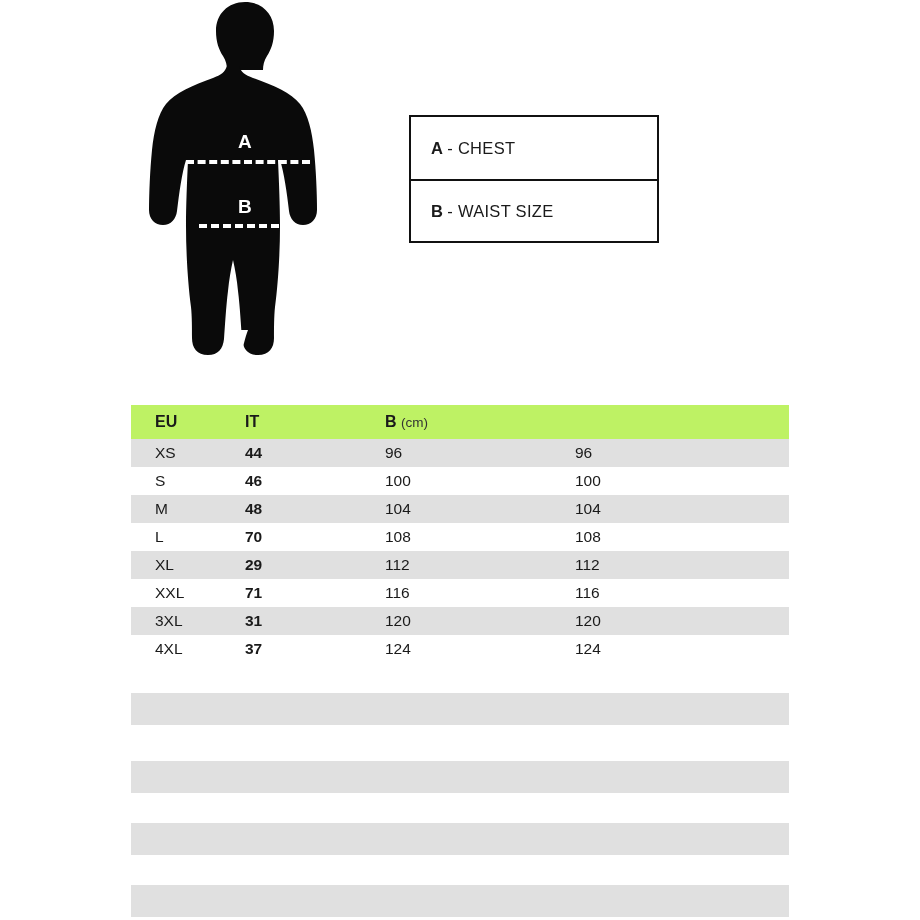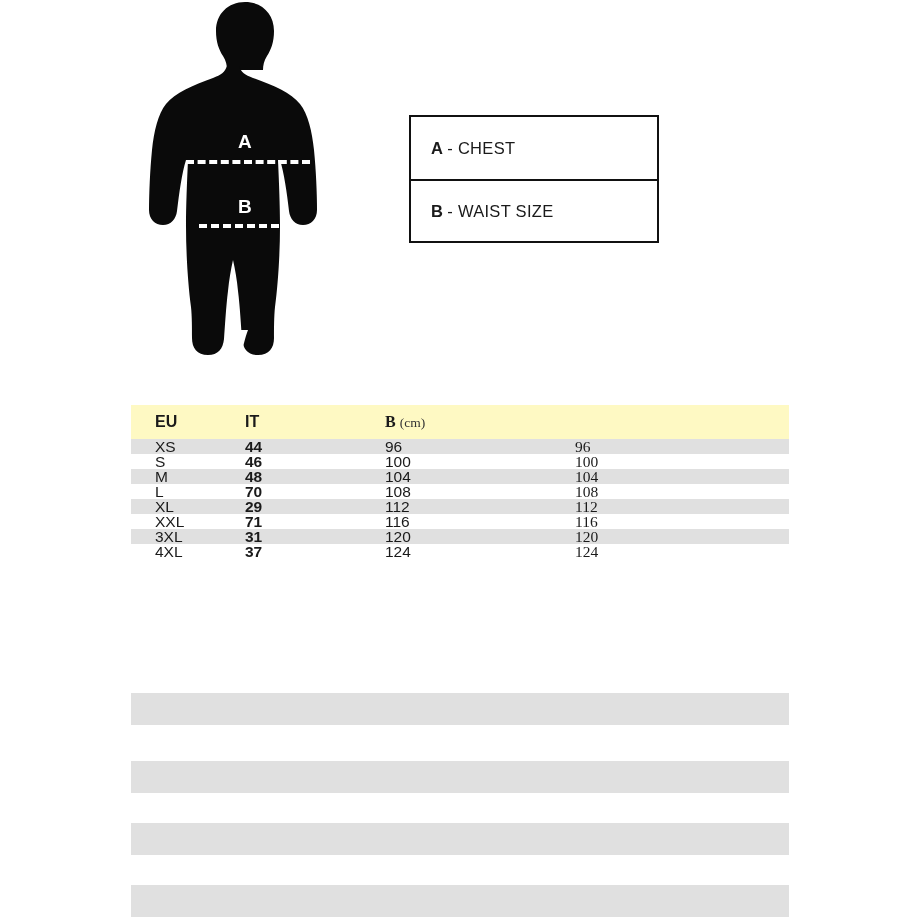--- a/index.html
+++ b/index.html
@@ -84,39 +84,39 @@
 
   
   .table {
     position: absolute;
     left: 131px;
     top: 405px;
     width: 658px;
   }
   .trow {
     display: flex;
-    height: 15px;
+    height: 28px;
     align-items: center;
     font-size: 15.5px;
   }
   .trow.header {
     height: 34px;
-    background: #fef9c3;
+    background: #bef264;
   }
   .trow.shade { background: #e0e0e0; }
   .trow.plain { background: #ffffff; }
 
   .cell {
     box-sizing: border-box;
     padding-left: 24px;
   }
   .c-eu { width: 90px; }
   .c-it { width: 140px; font-weight: bold; }
   .c-a  { width: 190px; }
-  .c-b  { width: 238px; font-family: Liberation Serif, serif; }
+  .c-b  { width: 238px; }
 
   .trow.header .cell {
     font-weight: bold;
     font-size: 16px;
   }
   .unit {
     font-weight: normal;
     font-size: 13.5px;
     color: #333333;
   }

